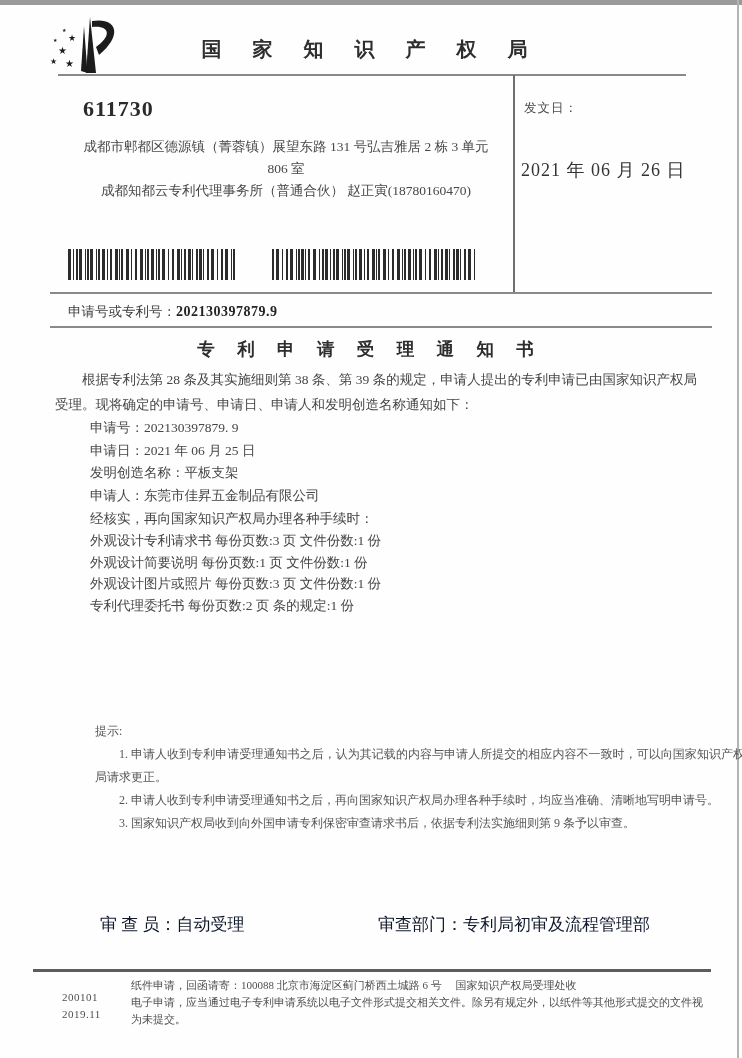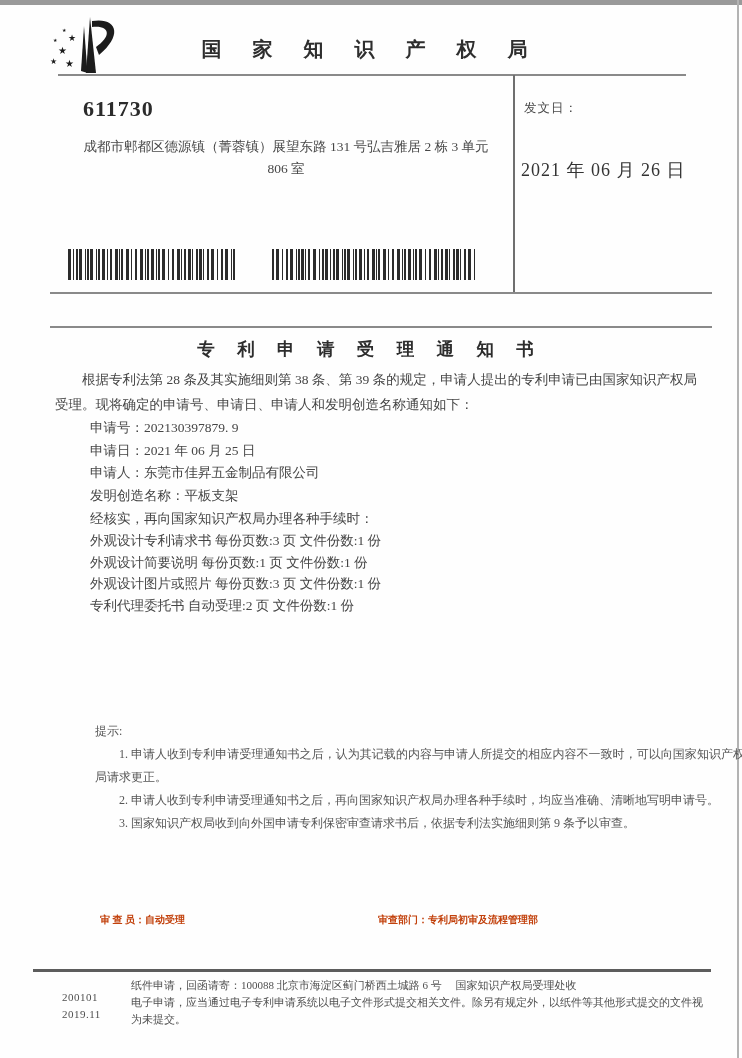--- a/index.html
+++ b/index.html
@@ -35,21 +35,21 @@
   .doc-title{left:0;top:337px;width:740px;text-align:center;
     font-size:17.5px;font-weight:bold;letter-spacing:9px;color:#2d2d2d;}
   .intro{left:55px;top:367px;width:642px;font-size:13.5px;line-height:25px;
     text-indent:2em;color:#454545;text-align:justify;}
   .fields{left:90px;top:417px;font-size:13.5px;line-height:22.5px;color:#454545;}
   .fields div{white-space:nowrap;}
   .received{left:90px;top:508px;font-size:13.5px;line-height:21.8px;color:#454545;}
   .received div{white-space:nowrap;}
   .tips{left:55px;top:720px;width:650px;font-size:12px;line-height:23px;color:#555;margin-left:40px;}
   .tips .tip{text-indent:2em;text-align:justify;}
-  .signoff{top:913px;font-size:10px;color:#c2410c;font-weight:bold;}
+  .signoff{top:913px;font-size:17px;color:#0f172a;}
   .sign-left{left:100px;}
   .sign-right{left:378px;}
   .footer-rule{left:33px;top:969px;width:678px;height:3px;background:#5d5d5d;}
   .footer{left:0;top:977px;width:712px;font-size:11px;line-height:17px;color:#4f4f4f;}
   .footer .row{position:relative;}
   .footer .code{position:absolute;left:62px;top:12px;letter-spacing:.5px;text-align:right;}
   .footer .txt{margin-left:131px;width:572px;text-align:justify;}
   .logo{left:50px;top:14px;}
 </style>
 </head>
@@ -75,20 +75,21 @@
       <text x="15" y="53" font-size="10">★</text>
     </g>
   </svg>
   <div class="abs agency-title">国 家 知 识 产 权 局</div>
   <div class="abs rule hr1"></div>
 
   <div class="abs zip">611730</div>
   <div class="abs addr">
     <div>成都市郫都区德源镇（菁蓉镇）展望东路 131 号弘吉雅居 2 栋 3 单元</div>
     <div>806 室</div>
+    <div>成都知都云专利代理事务所（普通合伙）  赵正寅(18780160470)</div>
   </div>
 
   <div class="abs vline"></div>
   <div class="abs dispatch-label">发文日：</div>
   <div class="abs dispatch-date">2021 年 06 月 26 日</div>
 
   <div class="abs barcode bc1">
       <i style="left:0px;width:3px"></i>
       <i style="left:5px;width:1px"></i>
       <i style="left:8px;width:2px"></i>
@@ -180,38 +181,41 @@
       <i style="left:177px;width:1px"></i>
       <i style="left:181px;width:2px"></i>
       <i style="left:184px;width:3px"></i>
       <i style="left:188px;width:1px"></i>
       <i style="left:192px;width:2px"></i>
       <i style="left:196px;width:3px"></i>
       <i style="left:202px;width:1px"></i>
     </div>
 
   <div class="abs rule hr2"></div>
+  <div class="abs refline ref-left">
+    <span>申请号或专利号：</span><b>202130397879.9</b>
+  </div>
   <div class="abs rule hr3"></div>
 
   <div class="abs doc-title">专 利 申 请 受 理 通 知 书</div>
   <div class="abs intro">根据专利法第 28 条及其实施细则第 38 条、第 39 条的规定，申请人提出的专利申请已由国家知识产权局受理。现将确定的申请号、申请日、申请人和发明创造名称通知如下：</div>
 
   <div class="abs fields">
     <div><span>申请号：</span><span>202130397879. 9</span></div>
     <div><span>申请日：</span><span>2021 年 06 月 25 日</span></div>
+    <div><span>发明创造名称：</span><span>平板支架</span></div>
     <div><span>申请人：</span><span>东莞市佳昇五金制品有限公司</span></div>
-    <div><span>发明创造名称：</span><span>平板支架</span></div>
   </div>
 
   <div class="abs received">
     <div>经核实，再向国家知识产权局办理各种手续时：</div>
     <div>外观设计专利请求书 每份页数:3 页 文件份数:1 份</div>
     <div>外观设计简要说明 每份页数:1 页 文件份数:1 份</div>
     <div>外观设计图片或照片 每份页数:3 页 文件份数:1 份</div>
-    <div>专利代理委托书 自动受理:2 页 文件份数:1 份</div>
+    <div>专利代理委托书 每份页数:2 页 条的规定:1 份</div>
   </div>
 
   <div class="abs tips">
     <div>提示:</div>
     <div class="tip">1. 申请人收到专利申请受理通知书之后，认为其记载的内容与申请人所提交的相应内容不一致时，可以向国家知识产权局请求更正。</div>
     <div class="tip">2. 申请人收到专利申请受理通知书之后，再向国家知识产权局办理各种手续时，均应当准确、清晰地写明申请号。</div>
     <div class="tip">3. 国家知识产权局收到向外国申请专利保密审查请求书后，依据专利法实施细则第 9 条予以审查。</div>
   </div>
 
   <div class="abs signoff sign-left">

